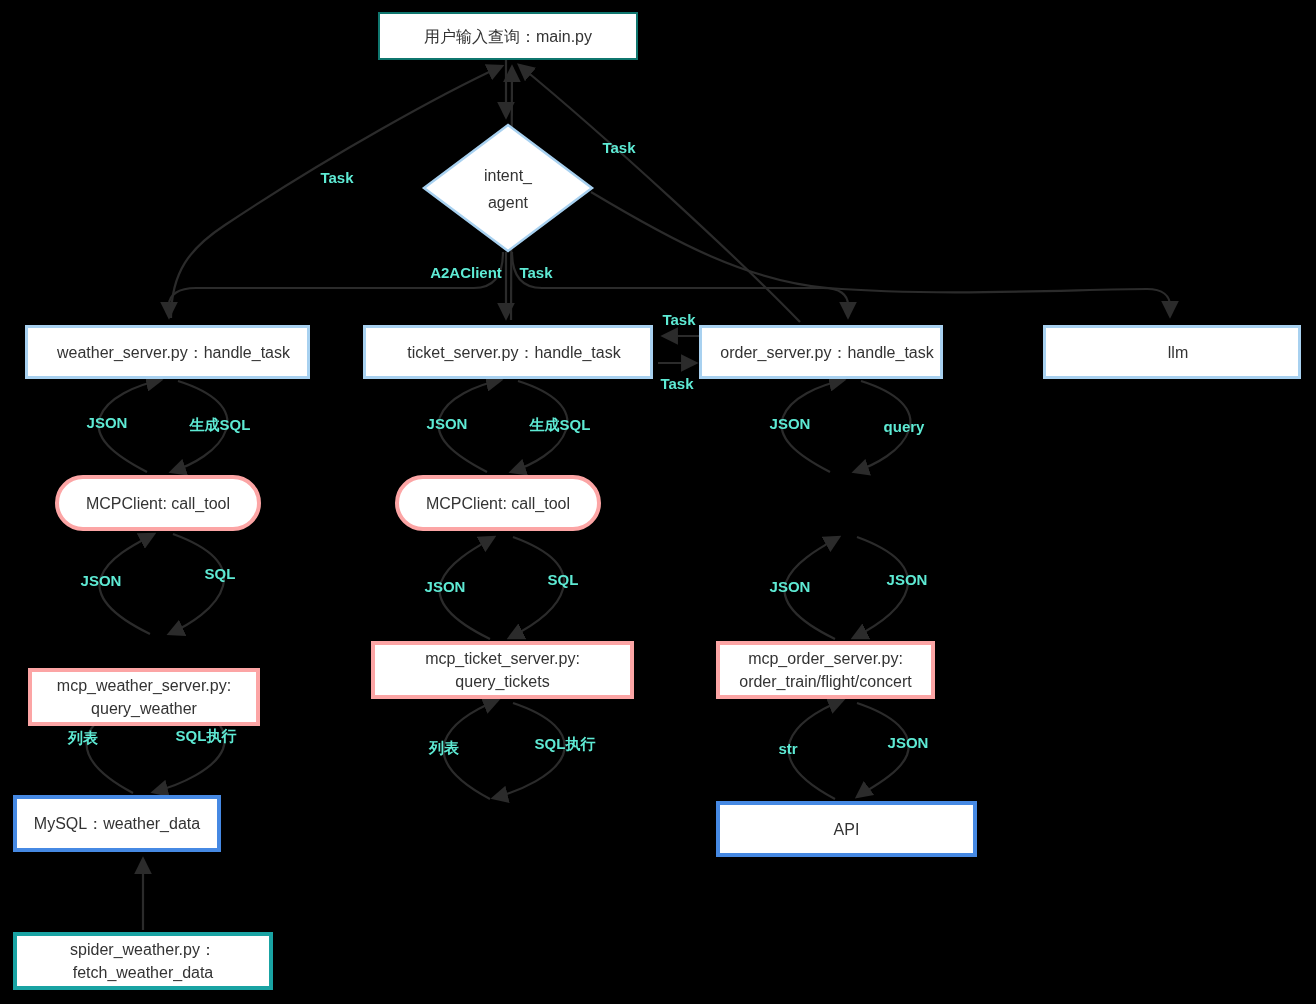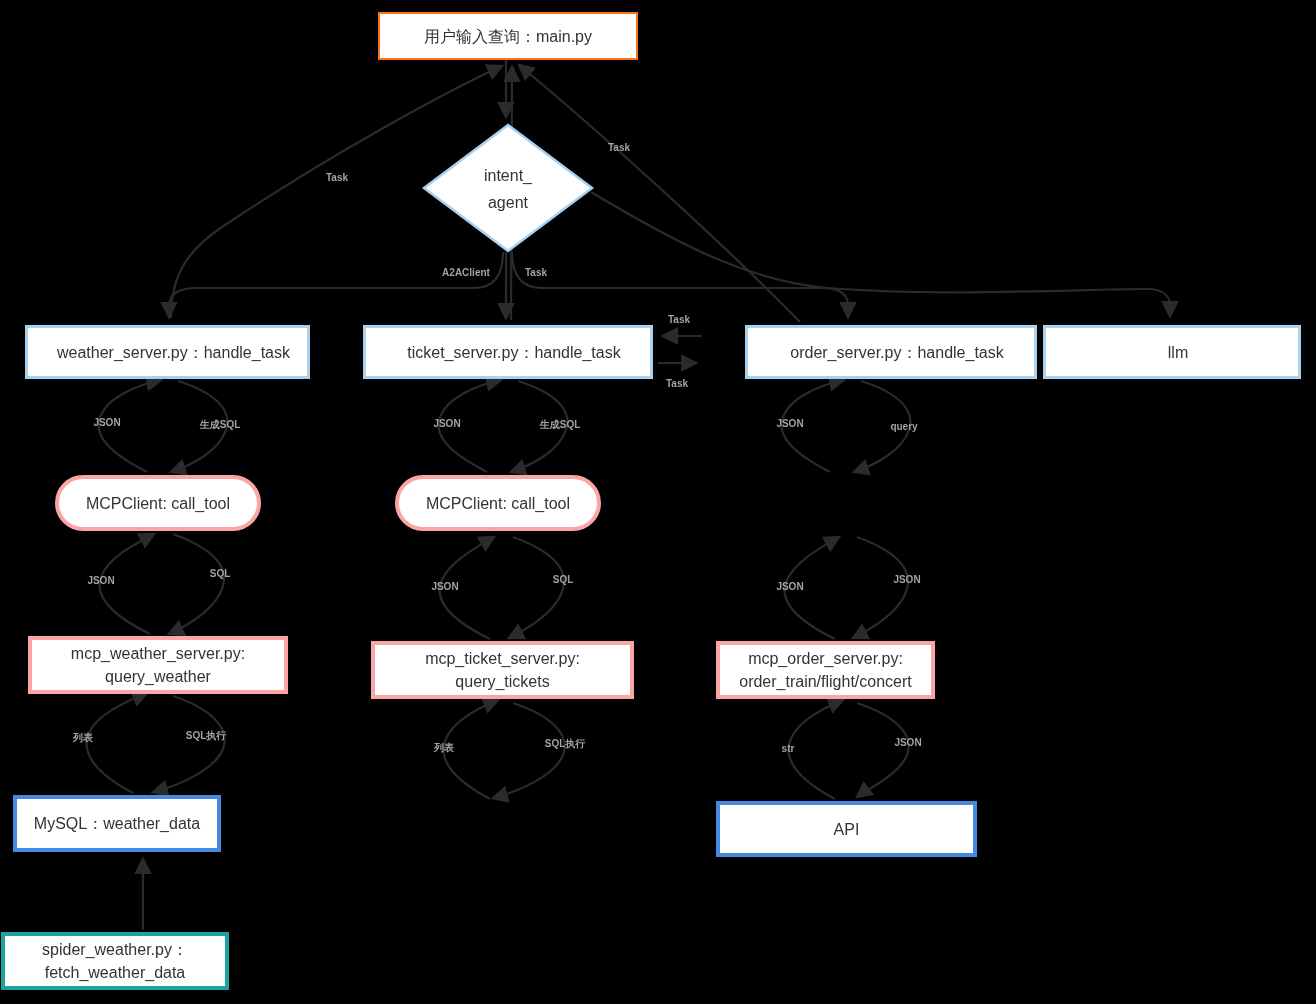--- a/index.html
+++ b/index.html
@@ -2,30 +2,30 @@
 <html><head>
 <meta charset="utf-8">
 <style>
   html,body{margin:0;padding:0;background:#000;}
   #canvas{position:relative;width:1316px;height:1004px;background:#000;overflow:hidden;
           font-family:"Liberation Sans","DejaVu Sans",sans-serif;}
   #edges{position:absolute;left:0;top:0;}
   path.edge{stroke:#2b2b2b;stroke-width:2.2;fill:none;}
   .node{position:absolute;background:#fff;color:#333;display:flex;align-items:center;justify-content:center;
         font-size:16px;text-align:center;box-sizing:border-box;line-height:23px;}
-  .mainb{border:2px solid #f97316;}
+  .mainb{border:2px solid #0f766e;}
   .lblue{border:3px solid #a8d1f0;padding-left:12px;}
   .purple{border:4px solid #fca5a5;}
   .blue{border:4px solid #4689e3;}
   .teal{border:4px solid #19a3a3;}
   .stadium{border-radius:28px;}
   .pre{white-space:pre-line;}
   .dtext{position:absolute;color:#333;font-size:16px;text-align:center;white-space:pre-line;
          display:flex;align-items:center;justify-content:center;line-height:27px;background:transparent;}
-  .elabel{position:absolute;transform:translate(-50%,-50%);color:#a3a3a3;font-size:10px;font-weight:600;
+  .elabel{position:absolute;transform:translate(-50%,-50%);color:#5eead4;font-size:15px;font-weight:600;
           white-space:nowrap;}
 </style>
 </head>
 <body>
 
 <div id="canvas">
 
   <svg id="edges" width="1316" height="1004">
     <defs>
       <marker id="arrow" markerWidth="8" markerHeight="8" viewBox="0 0 10 10" refX="8.5" refY="5" orient="auto-start-reverse">
@@ -69,37 +69,37 @@
     <polygon points="508,125 592,188 508,251 424,188" fill="#ffffff" stroke="#a8d1f0" stroke-width="2.5"></polygon>
   </svg>
 
   <div class="node mainb" style="left:378px;top:12px;width:260px;height:48px">用户输入查询：main.py</div>
 
   <div class="dtext" style="left:443px;top:161px;width:130px;height:55px">intent_
 agent</div>
 
   <div class="node lblue" style="left:25px;top:325px;width:285px;height:54px">weather_server.py：handle_task</div>
   <div class="node lblue" style="left:363px;top:325px;width:290px;height:54px">ticket_server.py：handle_task</div>
-  <div class="node lblue" style="left:745px;top:325px;width:292px;height:54px">order_server.py：handle_task</div>
+  <div class="node lblue" style="left:699px;top:325px;width:244px;height:54px">order_server.py：handle_task</div>
   <div class="node lblue" style="left:1043px;top:325px;width:258px;height:54px">llm</div>
 
   <div class="node purple stadium" style="left:55px;top:475px;width:206px;height:56px">MCPClient: call_tool</div>
   <div class="node purple stadium" style="left:395px;top:475px;width:206px;height:56px">MCPClient: call_tool</div>
 
-  <div class="node purple pre" style="left:28px;top:636px;width:260px;height:58px">mcp_weather_server.py:
+  <div class="node purple pre" style="left:28px;top:668px;width:232px;height:58px">mcp_weather_server.py:
 query_weather</div>
   <div class="node purple pre" style="left:371px;top:641px;width:263px;height:58px">mcp_ticket_server.py:
 query_tickets</div>
   <div class="node purple pre" style="left:716px;top:641px;width:219px;height:58px">mcp_order_server.py:
 order_train/flight/concert</div>
 
   <div class="node blue" style="left:13px;top:795px;width:208px;height:57px">MySQL：weather_data</div>
   <div class="node blue" style="left:716px;top:801px;width:261px;height:56px">API</div>
 
-  <div class="node teal pre" style="left:1px;top:932px;width:228px;height:58px">spider_weather.py：
+  <div class="node teal pre" style="left:13px;top:932px;width:260px;height:58px">spider_weather.py：
 fetch_weather_data</div>
 
   <span class="elabel" style="left:337px;top:177px">Task</span>
   <span class="elabel" style="left:619px;top:147px">Task</span>
   <span class="elabel" style="left:466px;top:272px">A2AClient</span>
   <span class="elabel" style="left:536px;top:272px">Task</span>
   <span class="elabel" style="left:679px;top:319px">Task</span>
   <span class="elabel" style="left:677px;top:383px">Task</span>
 
   <span class="elabel" style="left:107px;top:422px">JSON</span>

